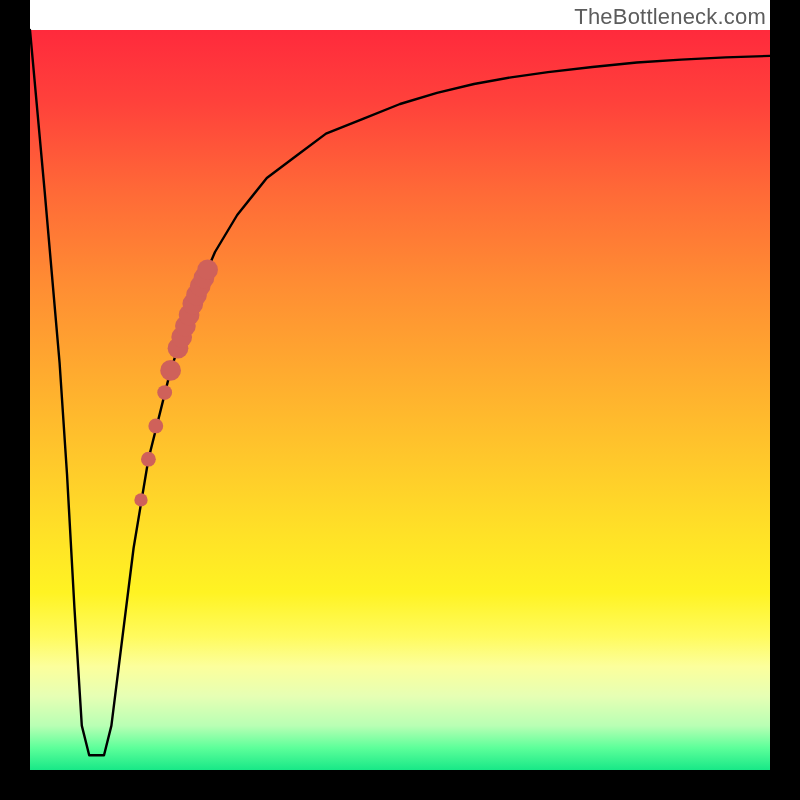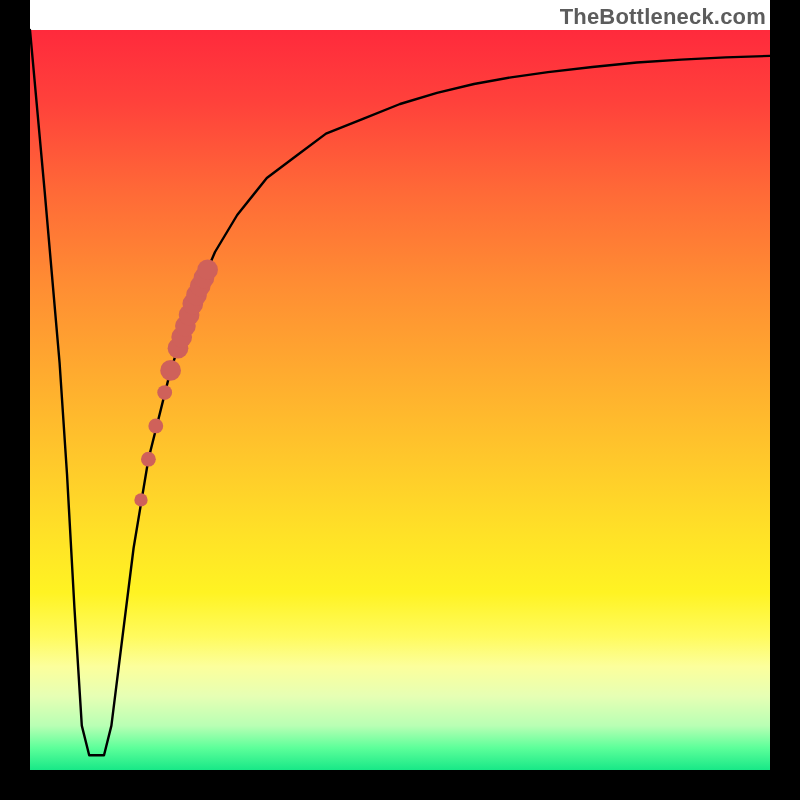--- a/index.html
+++ b/index.html
@@ -61,21 +61,21 @@
     bottom: 0;
     height: 30px;
   }
   .attribution {
     position: absolute;
     top: 4px;
     right: 34px;
     color: #5c5c5c;
     font-size: 22px;
     letter-spacing: 0.2px;
-    font-weight: 700;
+    font-weight: 400;
     user-select: none;
   }
   svg.curve {
     position: absolute;
     left: 30px;
     top: 30px;
     width: 740px;
     height: 740px;
     overflow: visible;
   }

